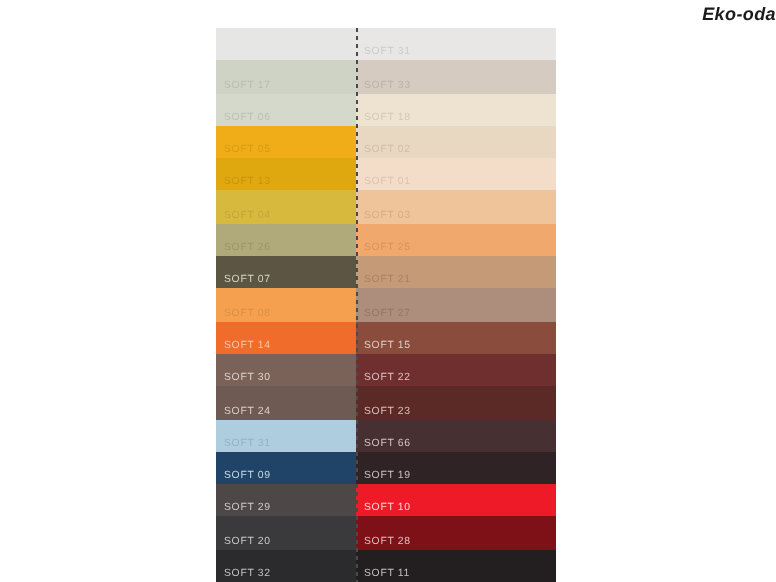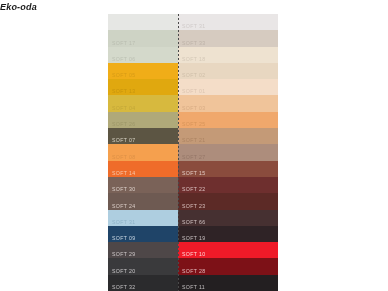--- a/index.html
+++ b/index.html
@@ -19,21 +19,21 @@
     left: 0; top: 0;
     width: 388px;
     height: 291px;
     background: #ffffff;
   }
   #chart-title {
     position: absolute;
     left: 0;
     top: 2px;
     width: 388px;
-    text-align: left;
+    text-align: right;
     font-style: italic;
     font-weight: bold;
     font-size: 9px;
     letter-spacing: 0.2px;
     color: #1b1b1b;
     line-height: 11px;
   }
   #swatch-panel {
     position: absolute;
     left: 108px;

